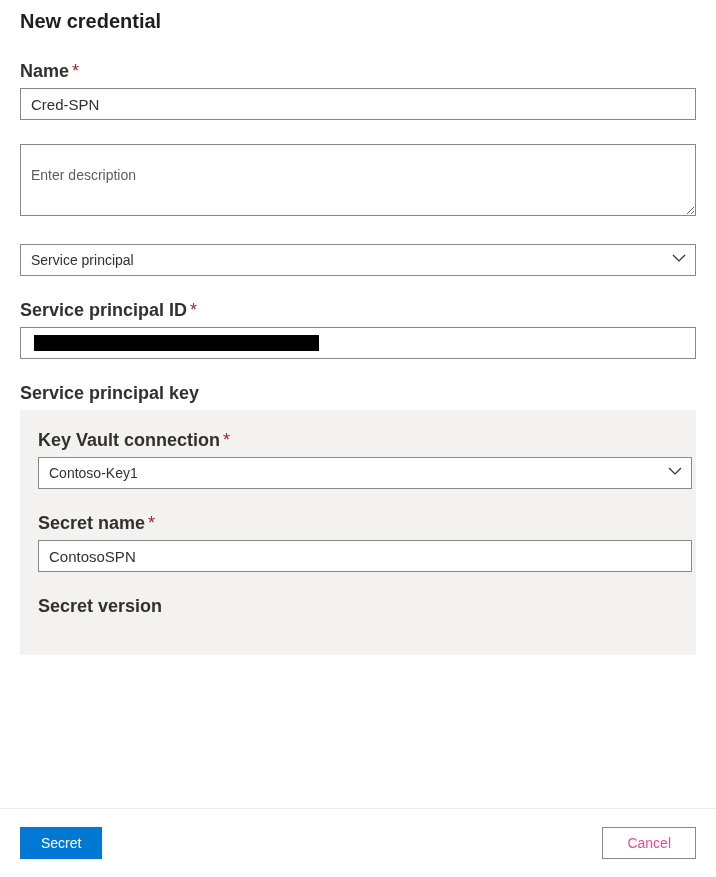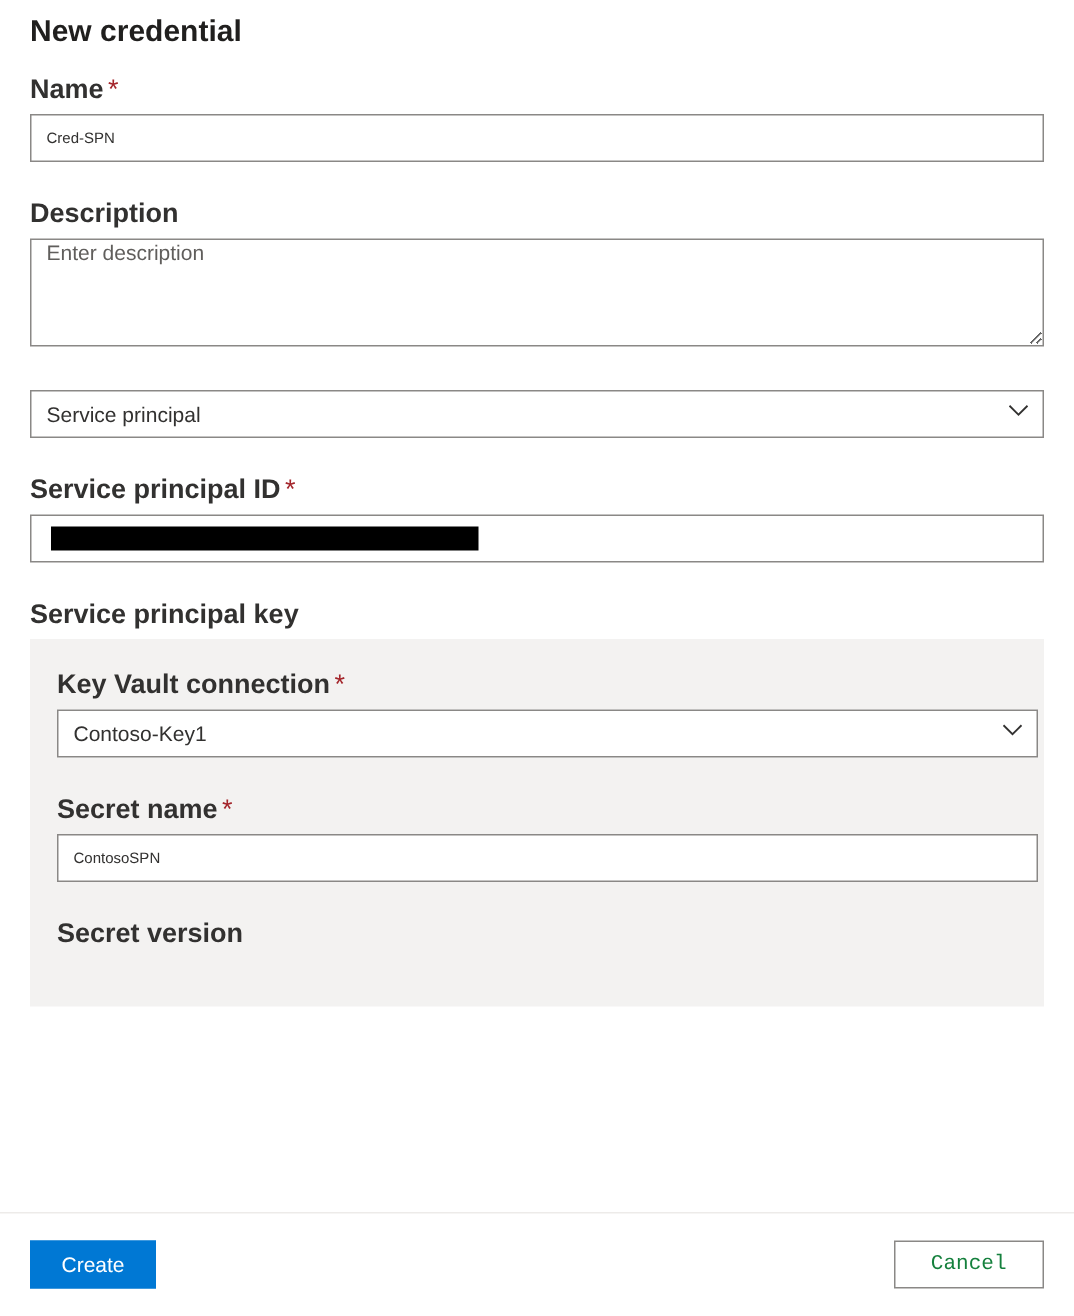--- a/index.html
+++ b/index.html
@@ -15,21 +15,21 @@
       position: relative;
       color: #323130;
     }
     .panel {
       padding: 10px 20px 0 20px;
     }
     .page-title {
       font-size: 20px;
       font-weight: 600;
       color: #201f1e;
-      margin-bottom: 16px;
+      margin-bottom: 28px;
     }
     .field-group {
       margin-bottom: 24px;
     }
     .field-label {
       font-size: 18px;
       font-weight: 600;
       color: #323130;
       margin-bottom: 6px;
       display: block;
@@ -37,33 +37,33 @@
     .required-asterisk {
       color: #a4262c;
       margin-left: 3px;
       font-weight: 400;
     }
     .text-input {
       width: 100%;
       height: 32px;
       border: 1px solid #8a8886;
       padding: 0 10px;
-      font-size: 10px;
+      font-size: 15px;
       font-family: inherit;
       color: #323130;
       background: #ffffff;
     }
     .text-input::placeholder {
       color: #605e5c;
     }
     .textarea-input {
       width: 100%;
       height: 72px;
       border: 1px solid #8a8886;
-      padding: 0 10px;
+      padding: 22px 10px;
       font-size: 14px;
       font-family: inherit;
       color: #0f172a;
       background: #ffffff;
       resize: vertical;
     }
     .textarea-input::placeholder {
       color: #605e5c;
     }
     .select-wrapper {
@@ -143,43 +143,39 @@
       cursor: pointer;
       border: none;
     }
     .btn-primary {
       background: #0078d4;
       color: #ffffff;
       border: 1px solid #0078d4;
     }
     .btn-secondary {
       background: #ffffff;
-      color: #15803d;
+      color: #ec4899;
       border: 1px solid #8a8886;
       padding: 0 24px;
-      font-family: Liberation Mono, monospace;
     }
   </style>
 </head>
 <body>
 
 <div class="panel">
   <h1 class="page-title">New credential</h1>
 
   <div class="field-group">
     <label class="field-label">
       <span>Name</span><span class="required-asterisk">*</span>
     </label>
     <input type="text" class="text-input" value="Cred-SPN" style="">
   </div>
 
   <div class="field-group">
-    <label class="field-label">
-      <span>Description</span>
-    </label>
     <textarea class="textarea-input" placeholder="Enter description" style=""></textarea>
   </div>
 
   <div class="field-group">
     <div class="select-wrapper">
       <button type="button" class="select-input">Service principal</button>
       <span class="chevron-icon">
         <svg width="14" height="14" viewBox="0 0 14 14">
             <path d="M1 4 L7 10 L13 4" stroke="#323130" stroke-width="1.2" fill="none"></path>
           </svg>
@@ -228,15 +224,15 @@
         <label class="field-label">
           <span>Secret version</span>
         </label>
       </div>
 
     </div>
   </div>
 </div>
 
 <div class="footer-bar">
-  <button class="btn btn-primary">Create</button>
+  <button class="btn btn-primary">Secret</button>
   <button class="btn btn-secondary">Cancel</button>
 </div>
 
 </body></html>

